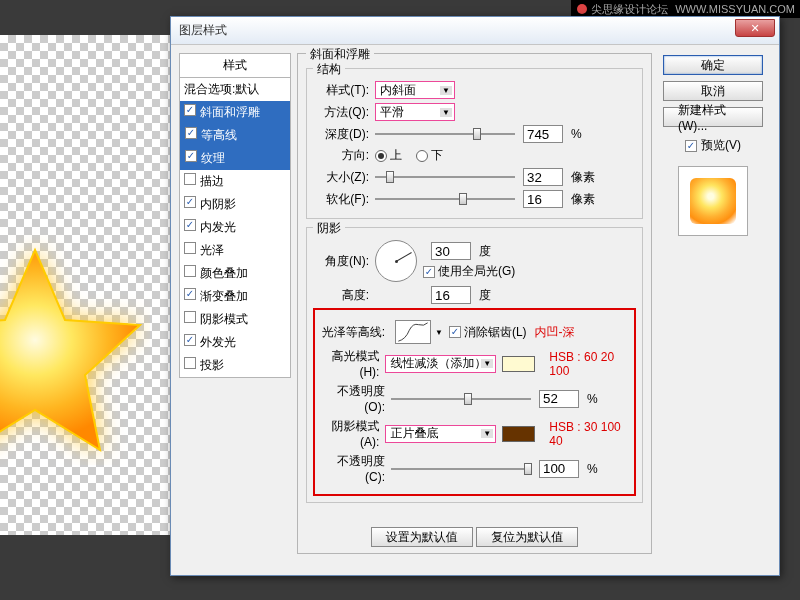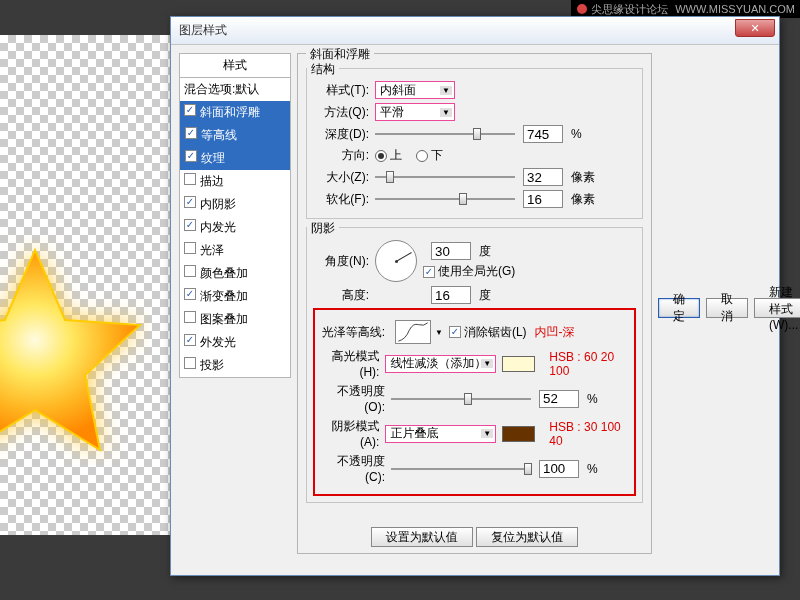--- a/index.html
+++ b/index.html
@@ -17,42 +17,42 @@
 .styles-list{border:1px solid #b5b5b5;border-top:none;background:#fff}
 .style-item{padding:3px 4px;display:flex;gap:4px;font-size:12px;cursor:default}
 .style-item.selected{background:#2f6dc0;color:#fff}
 .style-item.indent{padding-left:5px}
 .cb{width:12px;height:12px;border:1px solid #888;background:#fff;display:inline-flex;align-items:center;justify-content:center;font-size:10px;line-height:1}
 .cb.checked::after{content:"✓";color:#2a5db0}
 .mid-col{width:355px}
 .group{border:1px solid #b5b5b5;padding:6px 8px;margin-bottom:6px;position:relative;background:#f0f0f0}
 .group-title{position:absolute;top:-8px;left:8px;background:#f0f0f0;padding:0 4px;font-size:12px}
 .subgroup{border:1px solid #c5c5c5;padding:8px 6px 6px;margin-top:8px;position:relative}
-.subgroup-title{position:absolute;top:-8px;left:0;background:#f0f0f0;padding:0 4px;font-size:12px}
+.subgroup-title{position:absolute;top:-8px;left:6px;background:#f0f0f0;padding:0 4px;font-size:12px}
 .row{display:flex;align-items:center;margin:4px 0;font-size:12px}
 .row-label{width:62px;text-align:right;padding-right:6px}
 .select{border:1px solid #ec4899;background:#fff;height:18px;display:flex;align-items:center;padding:0 4px;position:relative;min-width:70px}
 .select::after{content:"▼";position:absolute;right:2px;font-size:8px;background:#e0e0e0;padding:0 2px}
 .slider{position:relative;flex:1;height:18px;max-width:140px}
 .slider-track{position:absolute;top:8px;left:0;right:0;height:2px;background:#999}
 .slider-thumb{position:absolute;top:3px;width:8px;height:12px;background:linear-gradient(#fff,#ccc);border:1px solid #666}
 .num-input{width:40px;height:18px;border:1px solid #888;background:#fff;padding:0 3px;text-align:left;margin:0 8px}
 .radio{width:12px;height:12px;border:1px solid #666;border-radius:50%;background:#fff;display:inline-flex;align-items:center;justify-content:center;margin-right:3px}
 .radio.checked::after{content:"";width:6px;height:6px;background:#333;border-radius:50%}
 .angle-ctrl{width:42px;height:42px;border:1px solid #888;border-radius:50%;background:#fff;position:relative;margin-right:6px}
 .angle-ctrl::after{content:"";position:absolute;width:18px;height:1px;background:#333;top:50%;left:50%;transform-origin:left;transform:rotate(-30deg)}
 .angle-ctrl::before{content:"";position:absolute;width:3px;height:3px;background:#333;border-radius:50%;top:calc(50% - 1px);left:calc(50% - 1px)}
 .redbox{border:2px solid #d00;padding:6px 4px}
 .contour-preview{width:36px;height:24px;border:1px solid #888;background:#fff;position:relative;margin:0 4px}
 .contour-preview svg{width:100%;height:100%}
 .color-swatch{width:36px;height:16px;border:1px solid #666;margin:0 6px}
 .red-annot{color:#d00;font-size:12px;margin-left:8px}
 .btn{height:20px;border:1px solid #888;background:linear-gradient(#fff,#e0e0e0);padding:0 14px;font-size:12px;display:inline-flex;align-items:center;cursor:default}
 .bottom-btns{text-align:center;margin-top:24px}
-.right-col{width:110px;display:flex;flex-direction:row;gap:6px;align-items:center;padding-top:2px}
+.right-col{width:110px;display:flex;flex-direction:column;gap:6px;align-items:center;padding-top:2px}
 .right-col .btn{width:100px;justify-content:center}
 .btn.primary{border:1px solid #2a5db0;box-shadow:0 0 2px #5a8dd0 inset}
 .preview-box{width:70px;height:70px;border:1px solid #aaa;background:#fff;display:flex;align-items:center;justify-content:center;margin-top:6px}
 .preview-img{width:46px;height:46px;background:radial-gradient(circle at 45% 40%,#fffde0 8%,#ffe560 30%,#ffb030 55%,#ff9010 75%,rgba(255,140,0,0) 95%);border-radius:6px}
 </style>
 </head>
 <body>
 
 <div class="canvas-bg">
   <svg class="star" viewBox="0 0 230 230">
@@ -121,21 +121,21 @@
         <div class="style-item">
             <span class="cb"></span>
             <span>颜色叠加</span>
           </div>
         <div class="style-item">
             <span class="cb checked"></span>
             <span>渐变叠加</span>
           </div>
         <div class="style-item">
             <span class="cb"></span>
-            <span>图案叠加</span>
+            <span>阴影模式</span>
           </div>
         <div class="style-item">
             <span class="cb checked"></span>
             <span>外发光</span>
           </div>
         <div class="style-item">
             <span class="cb"></span>
             <span>投影</span>
           </div>
       </div>

